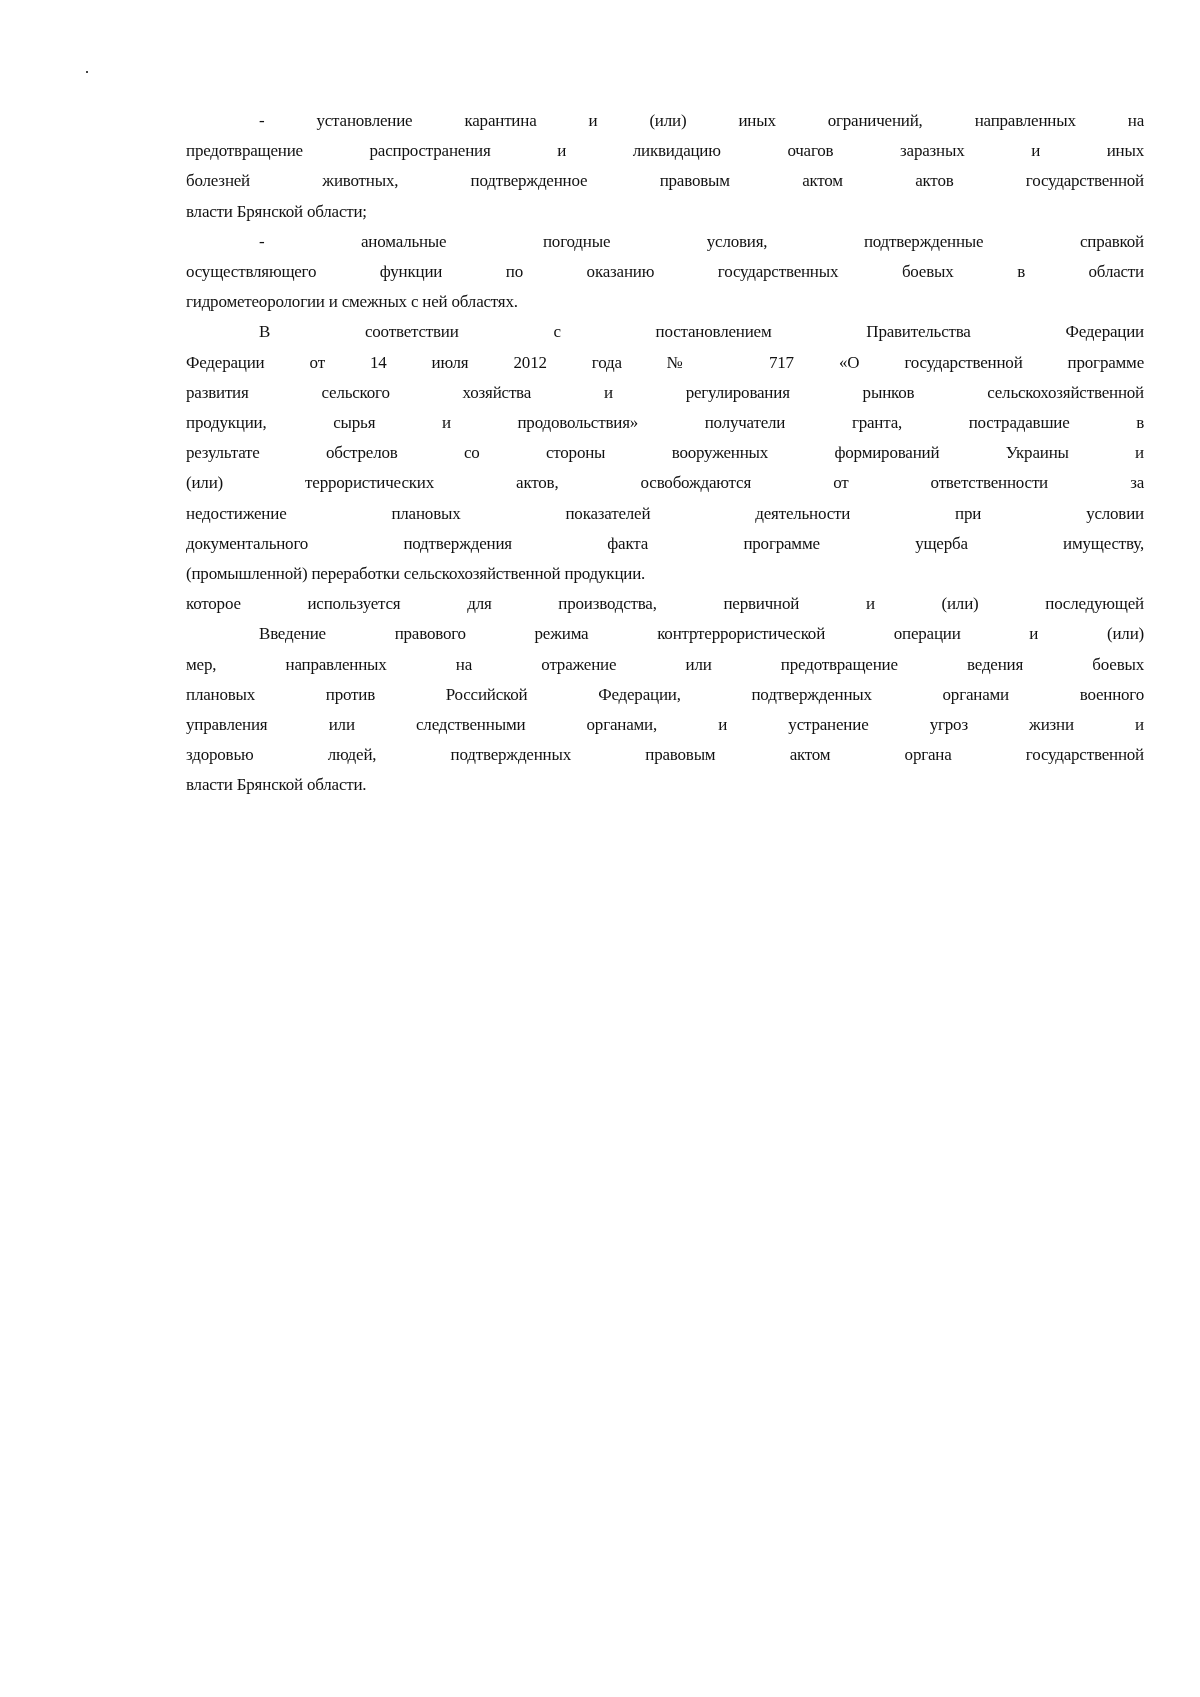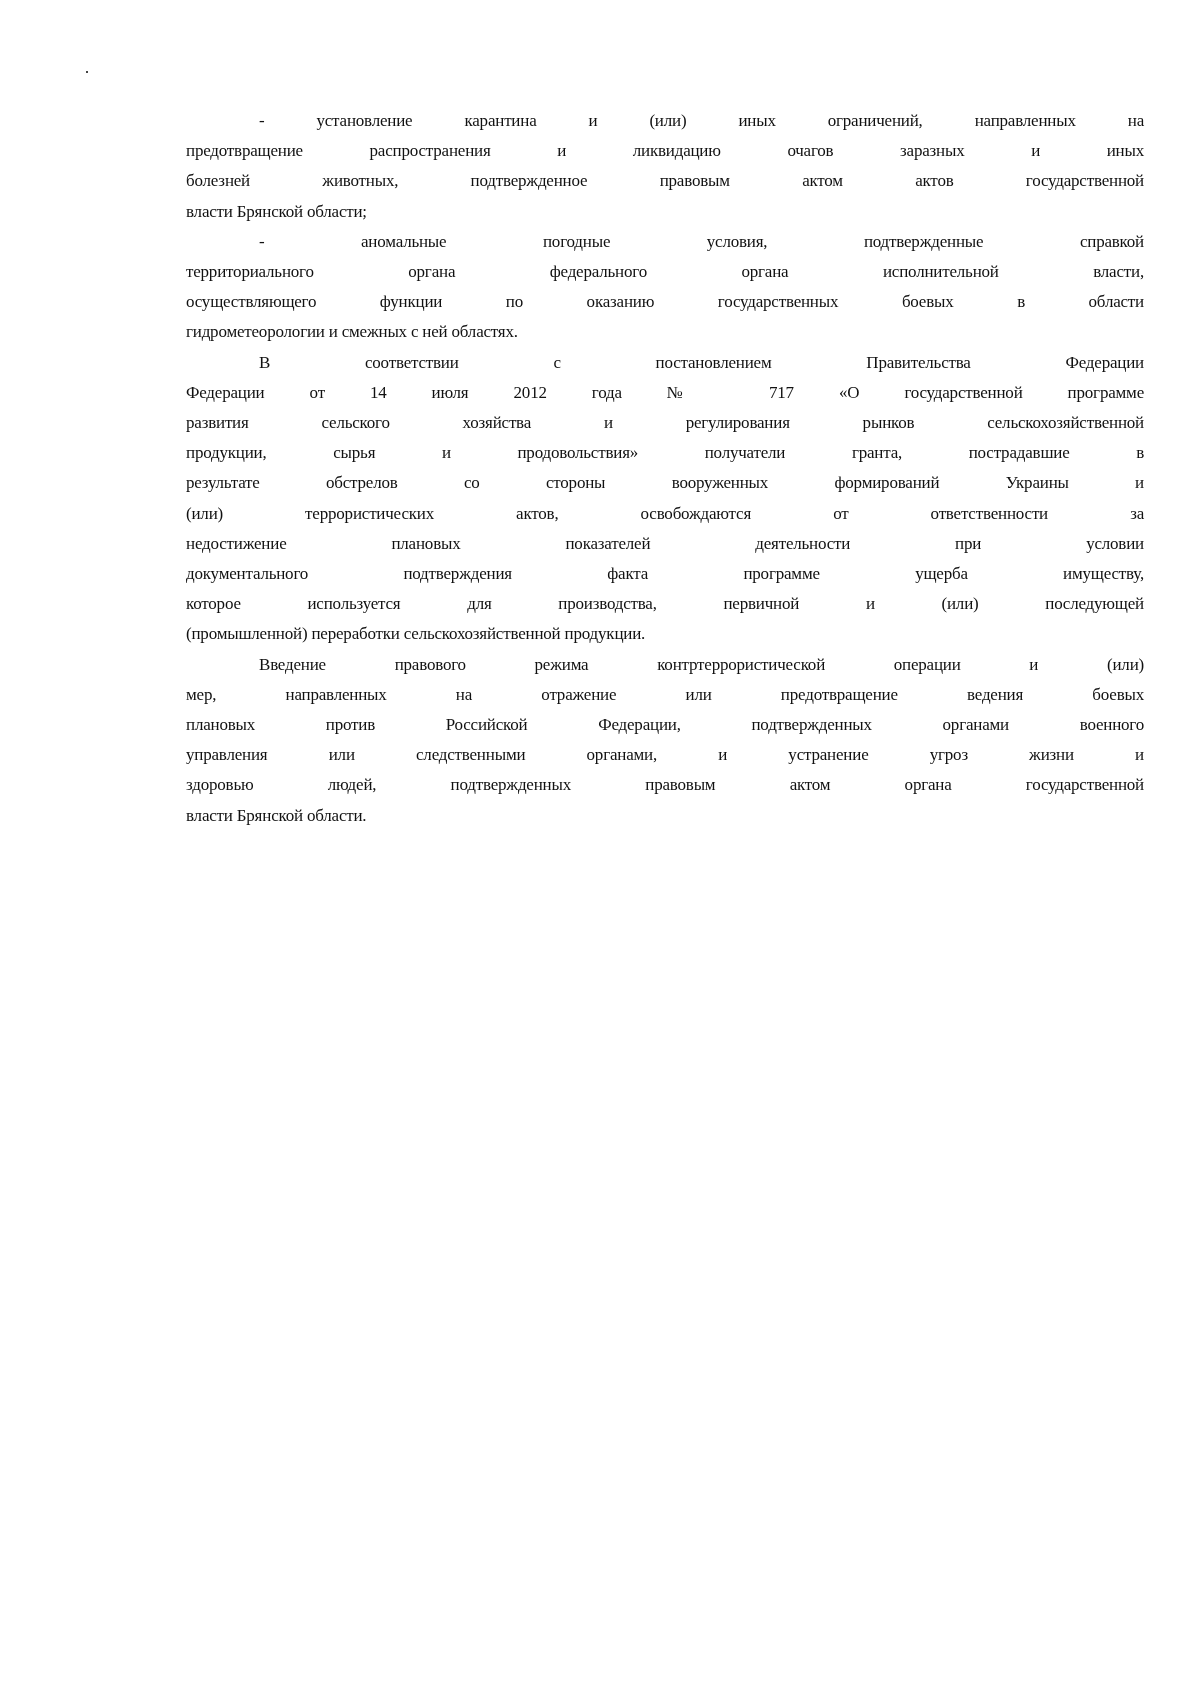--- a/index.html
+++ b/index.html
@@ -35,36 +35,35 @@
 
   <p class="para">
     <span class="line first">- установление карантина и (или) иных ограничений, направленных на</span>
     <span class="line">предотвращение распространения и ликвидацию очагов заразных и иных</span>
     <span class="line">болезней животных, подтвержденное правовым актом актов государственной</span>
     <span class="line last">власти Брянской области;</span>
   </p>
 
   <p class="para">
     <span class="line first">- аномальные погодные условия, подтвержденные справкой</span>
-    <span class="line">территориального органа федерального органа исполнительной власти,</span>
     <span class="line">осуществляющего функции по оказанию государственных боевых в области</span>
     <span class="line last">гидрометеорологии и смежных с ней областях.</span>
   </p>
 
   <p class="para">
     <span class="line first">В соответствии с постановлением Правительства Федерации</span>
     <span class="line">Федерации от 14 июля 2012 года № 717 «О государственной программе</span>
     <span class="line">развития сельского хозяйства и регулирования рынков сельскохозяйственной</span>
     <span class="line">продукции, сырья и продовольствия» получатели гранта, пострадавшие в</span>
     <span class="line">результате обстрелов со стороны вооруженных формирований Украины и</span>
     <span class="line">(или) террористических актов, освобождаются от ответственности за</span>
     <span class="line">недостижение плановых показателей деятельности при условии</span>
     <span class="line">документального подтверждения факта программе ущерба имуществу,</span>
+    <span class="line last">(промышленной) переработки сельскохозяйственной продукции.</span>
     <span class="line">которое используется для производства, первичной и (или) последующей</span>
-    <span class="line last">(промышленной) переработки сельскохозяйственной продукции.</span>
   </p>
 
   <p class="para">
     <span class="line first">Введение правового режима контртеррористической операции и (или)</span>
     <span class="line">мер, направленных на отражение или предотвращение ведения боевых</span>
     <span class="line">плановых против Российской Федерации, подтвержденных органами военного</span>
     <span class="line">управления или следственными органами, и устранение угроз жизни и</span>
     <span class="line">здоровью людей, подтвержденных правовым актом органа государственной</span>
     <span class="line last">власти Брянской области.</span>
   </p>

